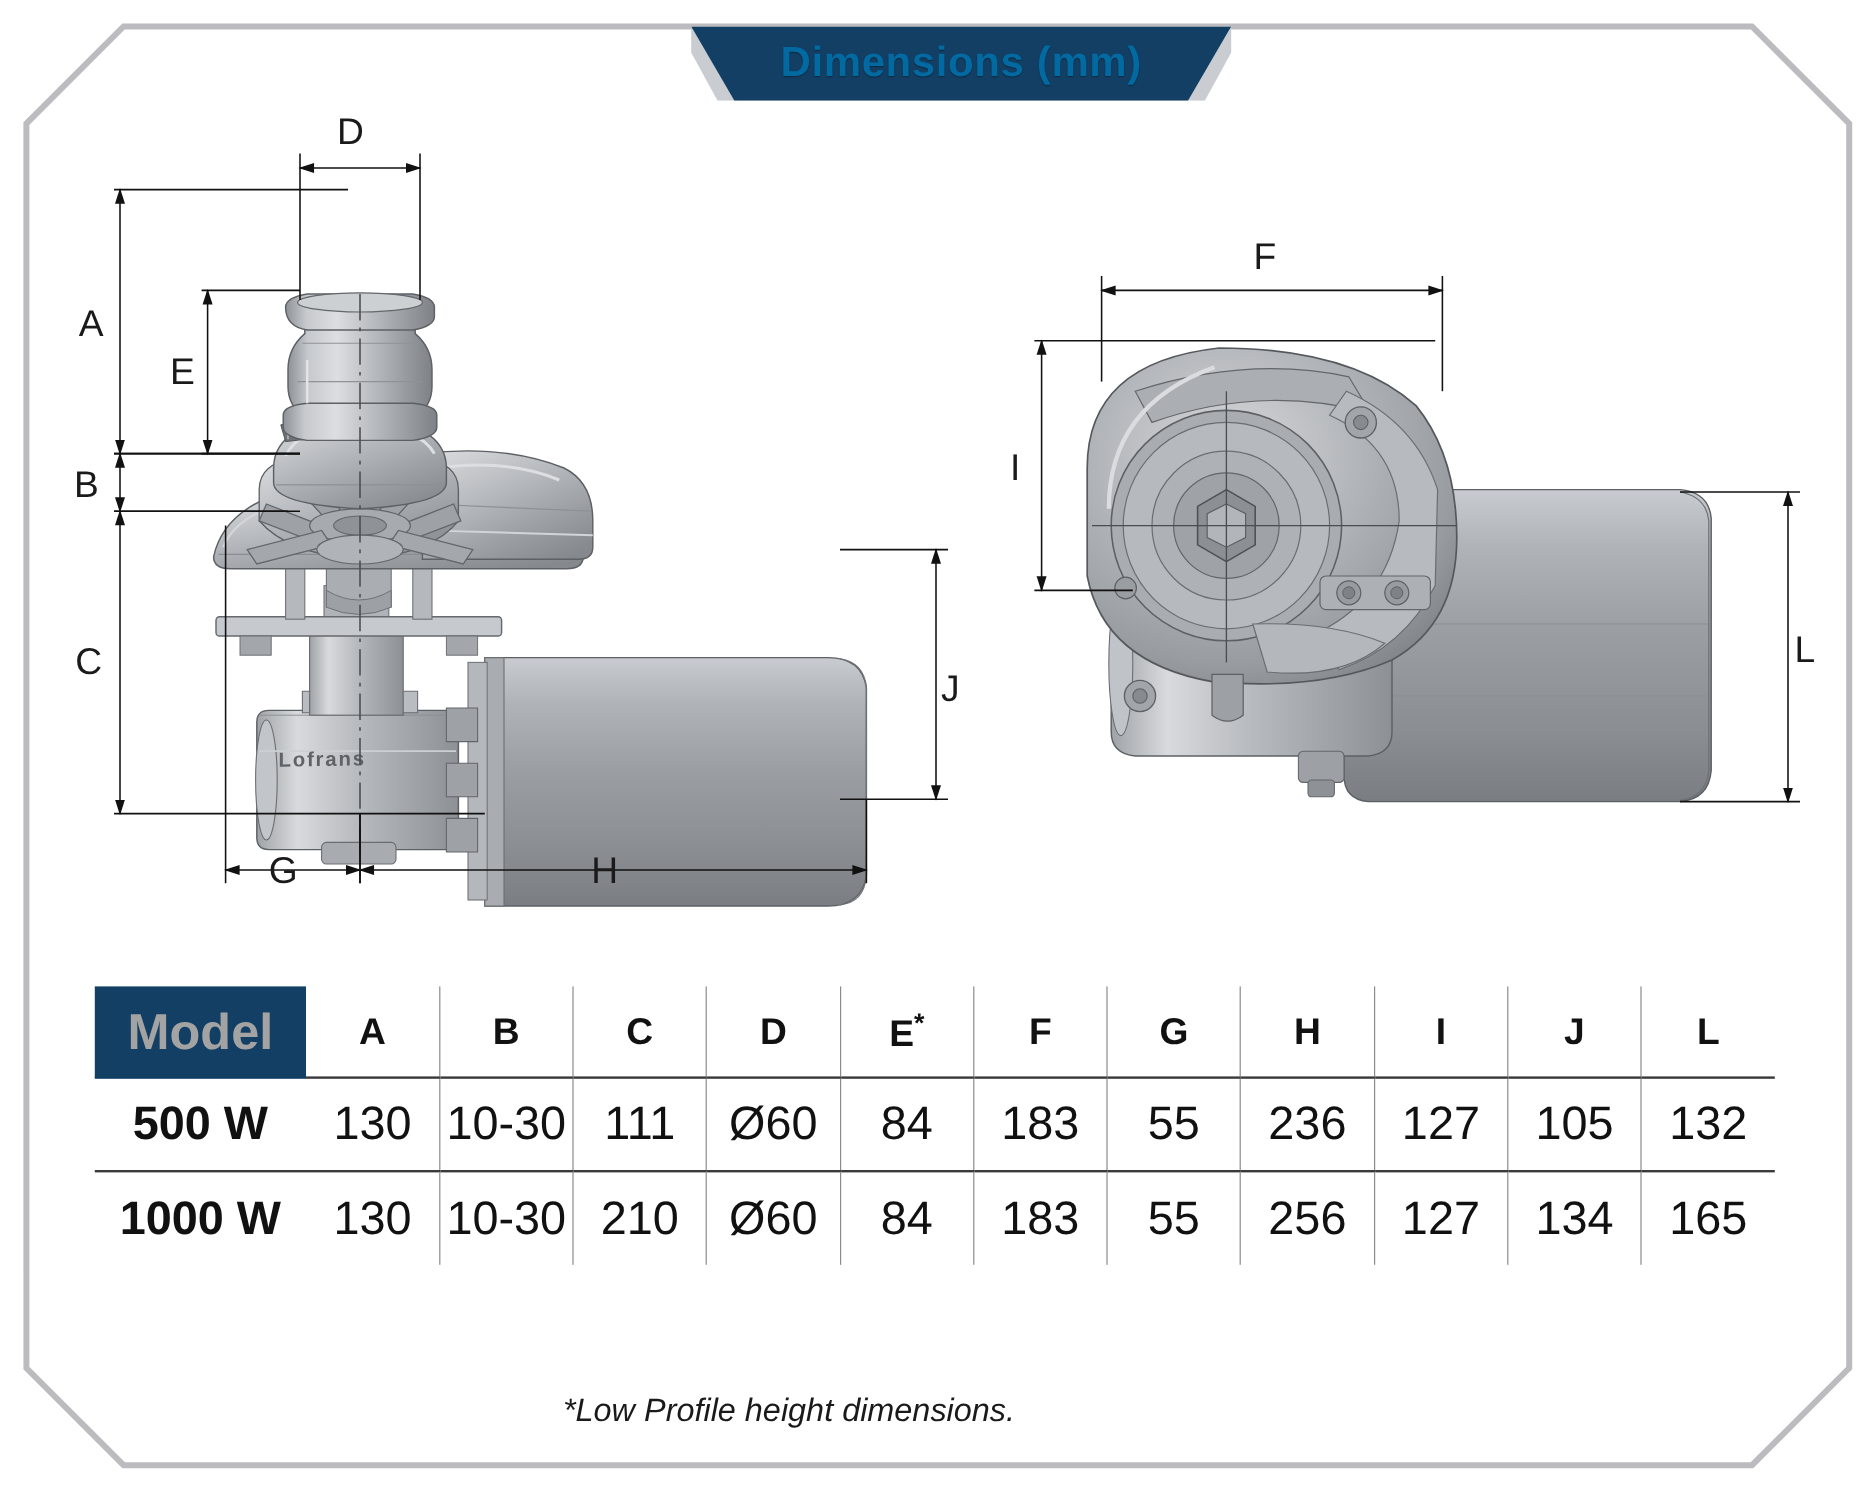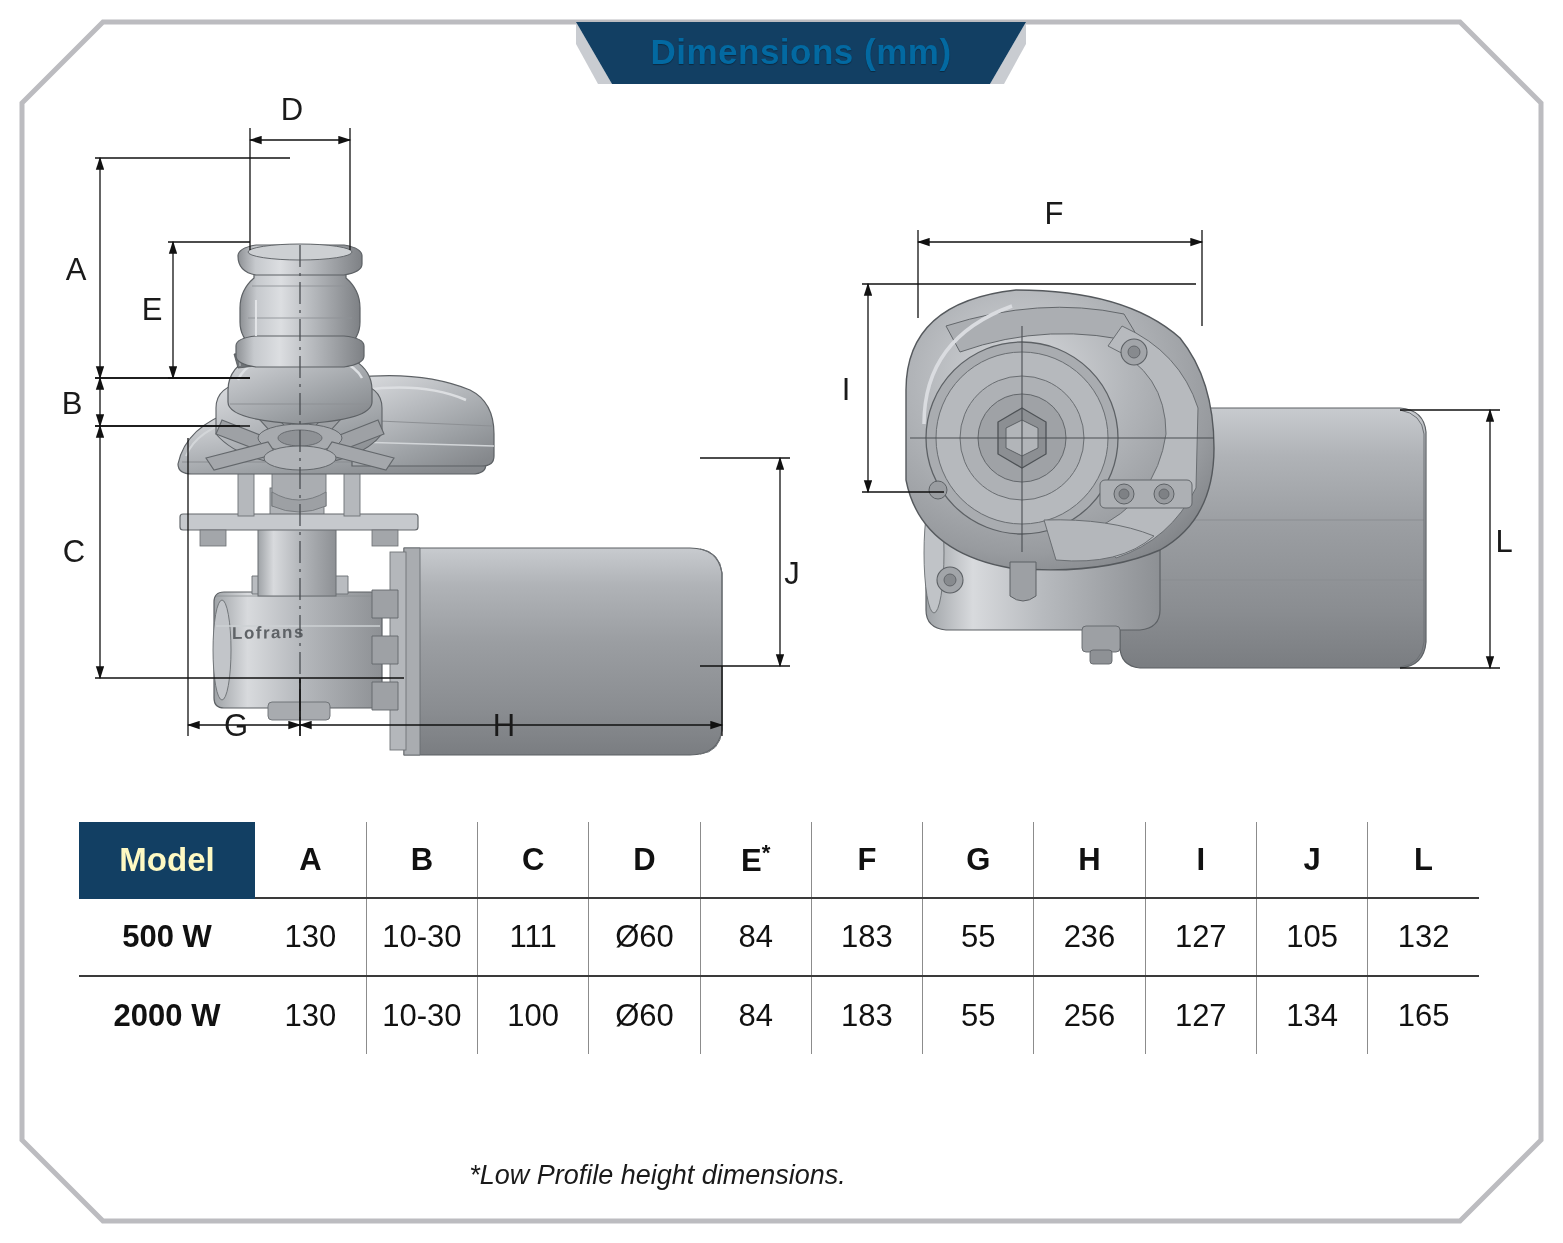--- a/index.html
+++ b/index.html
@@ -75,29 +75,29 @@
   table.spec thead th {
     height: 76px;
     font-size: 31px;
     font-weight: bold;
     border-bottom: 2px solid #3a3a3a;
     border-left: 1px solid #8c8c8c;
     background: #ffffff;
   }
   table.spec thead th.model-head {
     background: #123f63;
-    color: #fef9c3;
-    font-size: 33px;
+    color: #a3a3a3;
+    font-size: 42px;
     border-left: none;
     border-bottom: 2px solid #123f63;
   }
   table.spec thead th.first-data { border-left: none; }
   table.spec tbody td {
     height: 78px;
-    font-size: 31px;
+    font-size: 39px;
     font-weight: normal;
     border-left: 1px solid #8c8c8c;
     border-bottom: 2px solid #3a3a3a;
   }
   table.spec tbody tr:last-child td { border-bottom: none; }
   table.spec tbody td.model-cell {
     font-weight: bold;
     border-left: none;
   }
   table.spec tbody td.first-data { border-left: none; margin-top: 48px; }
@@ -466,24 +466,24 @@
           <td>Ø60</td>
           <td>84</td>
           <td>183</td>
           <td>55</td>
           <td>236</td>
           <td>127</td>
           <td>105</td>
           <td>132</td>
         </tr>
         <tr>
-          <td class="model-cell">2000 W</td>
+          <td class="model-cell">1000 W</td>
           <td class="first-data">130</td>
           <td>10-30</td>
-          <td>100</td>
+          <td>210</td>
           <td>Ø60</td>
           <td>84</td>
           <td>183</td>
           <td>55</td>
           <td>256</td>
           <td>127</td>
           <td>134</td>
           <td>165</td>
         </tr>
       </tbody>

